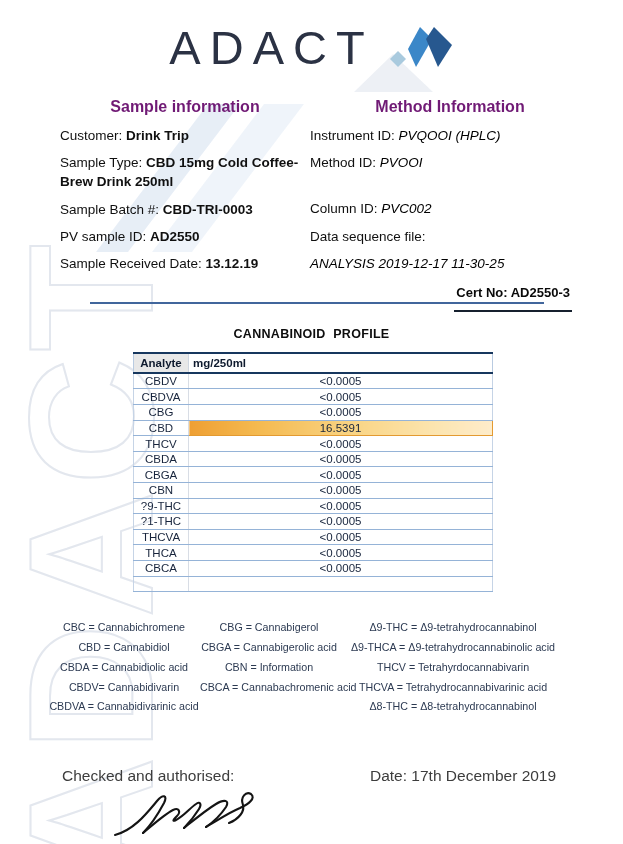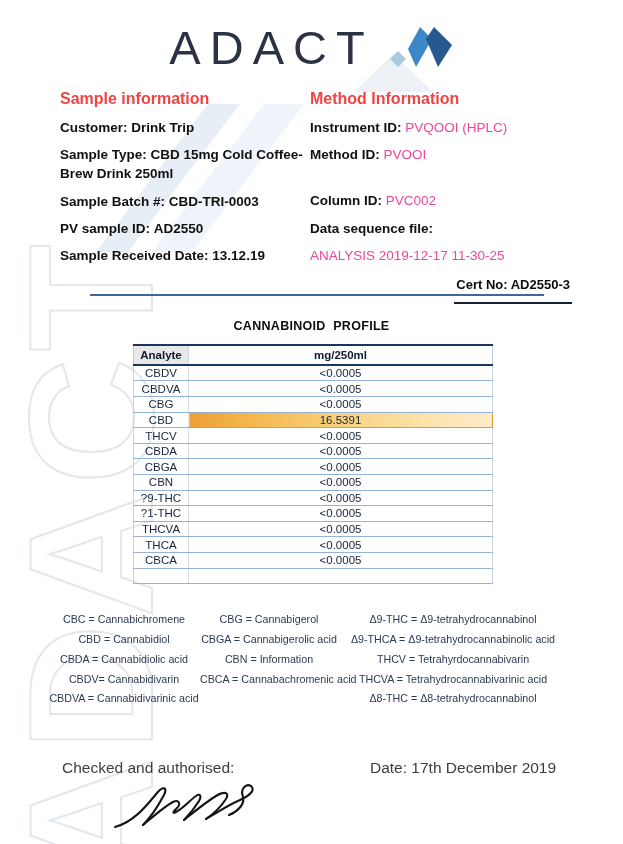--- a/index.html
+++ b/index.html
@@ -12,43 +12,43 @@
 
   
   .logo-row{display:flex;justify-content:center;align-items:center;padding-top:16px;height:62px;}
   .logo-text{font-size:47px;font-weight:400;letter-spacing:9px;color:#2b3244;line-height:1;}
   .logo-mark{margin-left:8px;margin-top:4px;}
 
   
   .info-grid{display:flex;padding-left:60px;margin-top:12px;}
   .sample-col{width:250px;}
   .method-col{width:280px;}
-  .sec-title{font-size:16px;font-weight:bold;margin:0 0 11px 0;color:#ef4444;}
+  .sec-title{font-size:16px;font-weight:bold;margin:8px 0 11px 0;color:#701a75;text-align:center;}
   .field{font-size:13.5px;margin:0 0 8.5px 0;line-height:1.4;color:#101010;}
-  .field .lbl{font-weight:bold;}
+  .field .lbl{font-weight:normal;}
   .sample-col .field .val{font-weight:bold;}
   .sample-col .field{width:252px;}
-  .method-col .field .val{font-weight:normal;color:#ec4899;}
+  .method-col .field .val{font-weight:normal;color:#000000;font-style:italic;}
   .method-col .field.m-gap{margin-top:27px;}
 
   
   .rule-row{position:relative;height:26px;margin-top:2px;}
   .rule-line{position:absolute;left:90px;right:79px;top:17px;border-top:2px solid #41669c;}
   .cert-no{position:absolute;right:51px;top:0;font-size:13px;font-weight:bold;color:#0a0a0a;
            border-bottom:2px solid #16202e;padding:0 2px 10px 2px;}
 
   
   .table-title{text-align:center;font-size:12.5px;font-weight:bold;color:#0d0d0d;
                margin:16px 0 11px 0;letter-spacing:.3px;white-space:pre;}
   .cbd-table{border-collapse:collapse;margin-left:133px;width:360px;font-size:11.5px;color:#17243c;}
   .cbd-table th{border-top:2px solid #17375E;border-bottom:2px solid #17375E;
                 font-weight:bold;padding:2px 4px;height:14px;color:#0e1a2e;}
   .cbd-table th.c-analyte{background:#e8e8e8;text-align:center;width:46px;
                 border-left:1px solid #b9cbe1;border-right:1px solid #cfd6e0;}
-  .cbd-table th.c-value{text-align:center;border-right:1px solid #b9cbe1;}
+  .cbd-table th.c-value{text-align:left;border-right:1px solid #b9cbe1;}
   .cbd-table td{border-bottom:1px solid #95B3D7;padding:1px 4px;height:12.6px;}
   .cbd-table td.c-analyte{text-align:center;border-left:1px solid #c6d4e6;border-right:1px solid #d8dde5;}
   .cbd-table td.c-value{text-align:center;border-right:1px solid #c6d4e6;}
   .cbd-table td.highlight{
     background:linear-gradient(90deg,#ee9f33 0%,#f4b94f 22%,#f9d586 55%,#fce4ae 80%,#fdeccb 100%);
     border:1px solid #e39a31;
   }
 
   
   .legend{display:flex;padding-left:48px;margin-top:30px;color:#2c3a52;text-align:center;}

